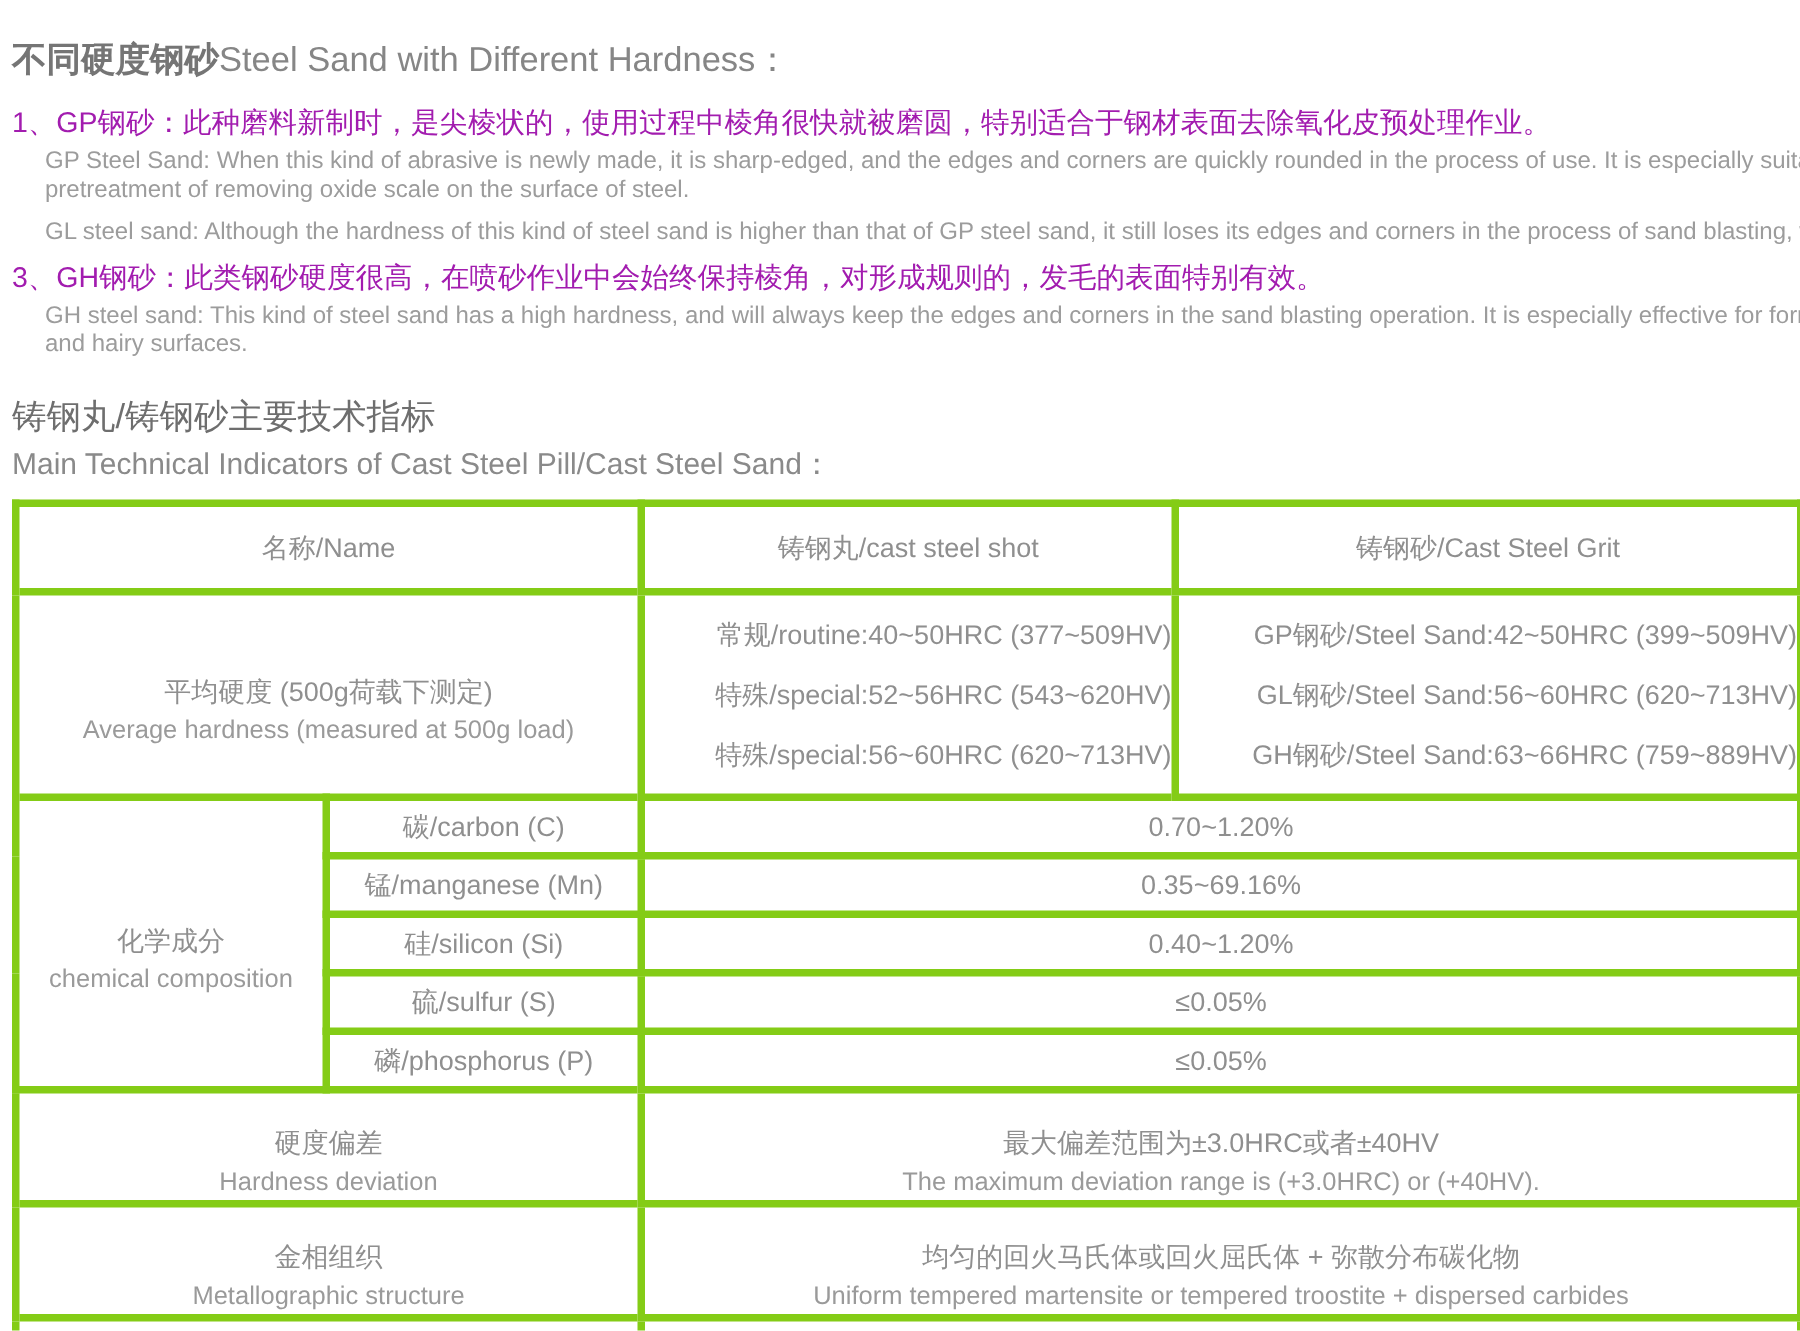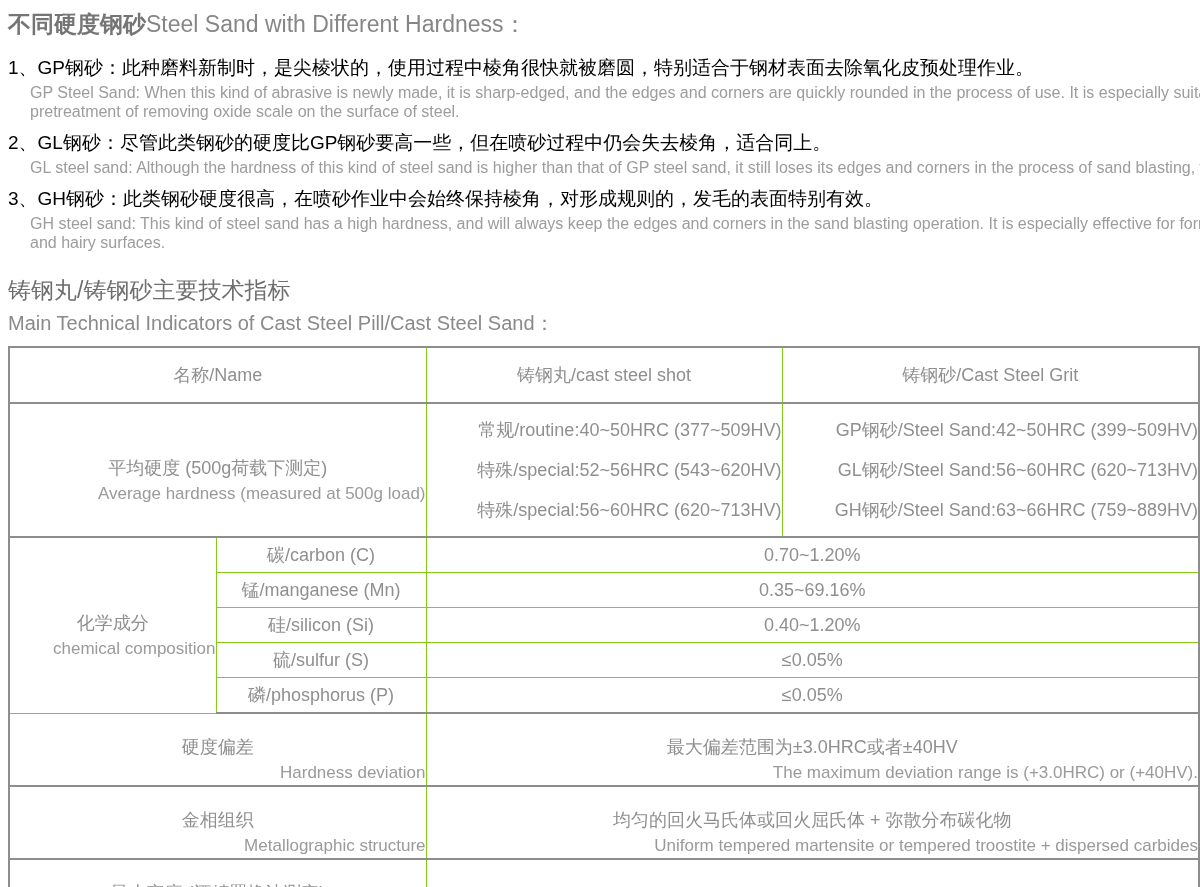--- a/index.html
+++ b/index.html
@@ -8,37 +8,37 @@
     width: 1200px;
     height: 887px;
     overflow: hidden;
     background: #ffffff;
     font-family: "Liberation Sans", sans-serif;
   }
   .page {
     box-sizing: border-box;
     width: 1200px;
     height: 642px;
-    padding: 10px 0 0 8px;
+    padding: 25px 0 0 8px;
   }
   
   .main-title {
     font-size: 23px;
     line-height: 28px;
     color: #7d7d7d;
     margin: 0 0 17px 0;
     white-space: nowrap;
   }
   .main-title .t-cn { font-weight: bold; color: #757575; }
   .main-title .t-en { font-weight: normal; color: #868686; }
   .intro-item { margin-bottom: 9px; }
   .item-cn {
     font-size: 19px;
     line-height: 25px;
-    color: #000000;
+    color: #a21caf;
     white-space: nowrap;
   }
   .item-en {
     margin: 3px 0 0 22px;
     font-size: 16px;
     line-height: 19px;
     color: #9c9c9c;
   }
   .item-en div { white-space: nowrap; }
   
@@ -60,21 +60,21 @@
   
   table.spec {
     border-collapse: collapse;
     table-layout: fixed;
     width: 1190px;
     margin-top: 10px;
     border: 2px solid #8d8d8d;
     color: #8f8f8f;
   }
   table.spec td {
-    border: 1px solid #84cc16;
+    border: 5px solid #84cc16;
     text-align: center;
     vertical-align: middle;
     padding: 0;
     overflow: hidden;
   }
   tr.major > td { border-bottom-width: 2px; border-bottom-color: #8d8d8d; }
   .h-row td { height: 54px; font-size: 18px; }
   .avg-row td { height: 132px; }
   .cell-cn { font-size: 18px; line-height: 26px; color: #8f8f8f; }
   .cell-en { font-size: 17px; line-height: 23px; color: #9a9a9a; }
@@ -85,41 +85,40 @@
   td.shot-cell .data-lines { padding-left: 8px; }
   td.grit-cell .data-lines { padding-left: 5px; }
   .data-lines div { line-height: 40px; white-space: nowrap; }
   .chem-row td { height: 34px; font-size: 18px; }
   td.element-cell { text-align: left; padding-left: 12px; white-space: nowrap; }
   td.value-cell { font-size: 18px; border-radius: 12px; }
   .dev-row td { height: 56px; }
   .met-row td { height: 60px; }
   .den-row td { height: 59px; }
   .two-line .cell-cn { line-height: 27px; margin-top: 20px; }
-  .two-line .cell-en { line-height: 24px; text-align: right; }
+  .two-line .cell-en { line-height: 24px; }
 </style>
 </head>
 <body>
 
 <div class="page">
 
   <div class="main-title">
     <span class="t-cn">不同硬度钢砂</span><span class="t-en">Steel Sand with Different Hardness：</span>
   </div>
 
   <div class="intro-item">
     <div class="item-cn">1、GP钢砂：此种磨料新制时，是尖棱状的，使用过程中棱角很快就被磨圆，特别适合于钢材表面去除氧化皮预处理作业。</div>
     <div class="item-en">
       <div>GP Steel Sand: When this kind of abrasive is newly made, it is sharp-edged, and the edges and corners are quickly rounded in the process of use. It is especially suitable for the</div>
       <div>pretreatment of removing oxide scale on the surface of steel.</div>
     </div>
   </div>
 
   <div class="intro-item">
-    <div class="item-cn">2、GL钢砂：尽管此类钢砂的硬度比GP钢砂要高一些，但在喷砂过程中仍会失去棱角，适合同上。</div>
     <div class="item-en">
       <div>GL steel sand: Although the hardness of this kind of steel sand is higher than that of GP steel sand, it still loses its edges and corners in the process of sand blasting, which is</div>
     </div>
   </div>
 
   <div class="intro-item">
     <div class="item-cn">3、GH钢砂：此类钢砂硬度很高，在喷砂作业中会始终保持棱角，对形成规则的，发毛的表面特别有效。</div>
     <div class="item-en">
       <div>GH steel sand: This kind of steel sand has a high hardness, and will always keep the edges and corners in the sand blasting operation. It is especially effective for forming regular</div>
       <div>and hairy surfaces.</div>

